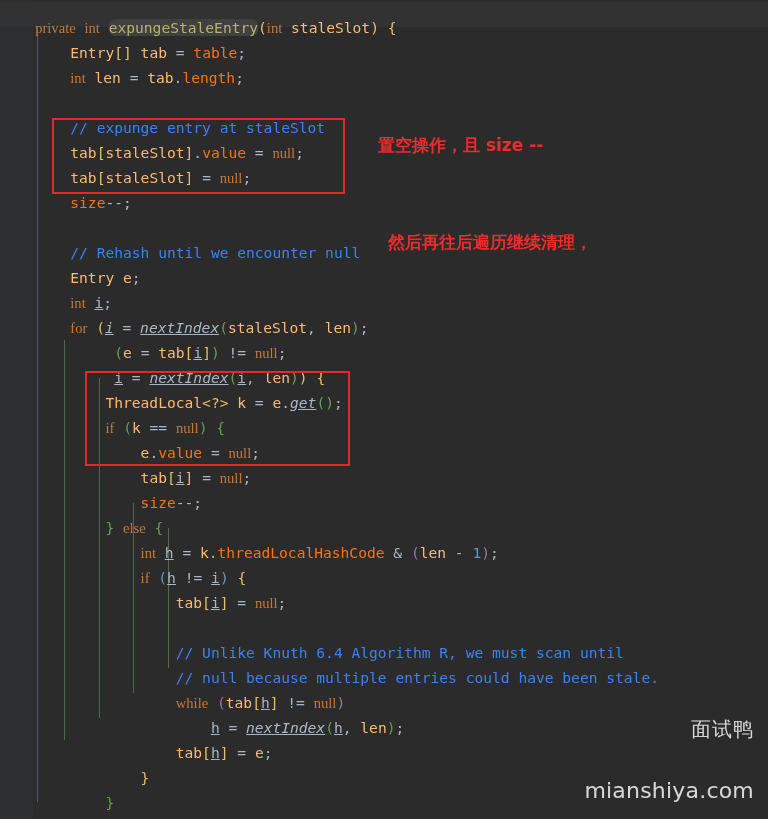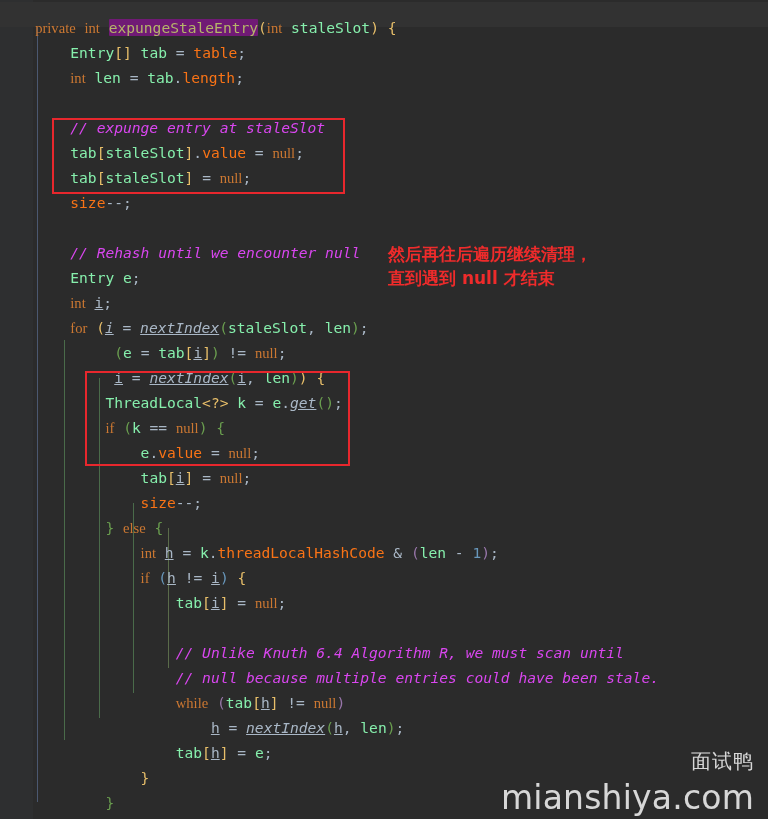--- a/index.html
+++ b/index.html
@@ -38,35 +38,35 @@
     font-size:14.6px;
     line-height:25px;
     white-space:pre;
     color:#a9b7c6;
     letter-spacing:0px;
   }
   .code .ln{display:block;height:25px;}
 
   
   .kw{color:#cc7832;font-family:Liberation Serif, serif;}          
-  .ty{color:#86efac;}          
+  .ty{color:#fdba74;}          
   .fn{color:#a9b7c6;font-style:italic;text-decoration:underline;}
   .fnh{color:#b5b56a;}         
-  .cm{color:#d946ef;font-style:italic;}          
+  .cm{color:#3b82f6;}          
   .fld{color:#f97316;}         
   .num{color:#6897bb;}         
   .var{color:#a9b7c6;text-decoration:underline;font-style:italic;}
   .varu{color:#a9b7c6;text-decoration:underline;}
   .b1{color:#e8bf6a;}          
   .b2{color:#6a9e4f;}          
   .b3{color:#9876aa;}          
   .b4{color:#6897bb;}          
   .op{color:#a9b7c6;}
 
-  .hl-search{background:#701a75;border-radius:1px;}
+  .hl-search{background:#404040;border-radius:6px;}
 
   
   .redbox{
     position:absolute;
     border:2px solid #e8272d;
     box-sizing:border-box;
     pointer-events:none;
   }
 
   
@@ -81,45 +81,45 @@
   }
 
   .watermark{
     position:absolute;
     right:14px;
     color:#e6e6e6;
     font-family:"DejaVu Sans","Liberation Sans",sans-serif;
     text-align:right;
     opacity:.92;
   }
-  .wm-cn{top:748px;font-size:20px;letter-spacing:1px;}
-  .wm-en{top:778px;font-size:33px;letter-spacing:.2px;}
+  .wm-cn{top:716px;font-size:20px;letter-spacing:1px;}
+  .wm-en{top:778px;font-size:22px;letter-spacing:.2px;}
 </style>
 </head>
 <body>
 
 <div id="editor">
 
   <div class="gutter"></div>
   <div class="current-line"></div>
 
   <div class="guide" style="left:37px;top:27px;height:775px;background:#4b5870;"></div>
   <div class="guide" style="left:64px;top:340px;height:400px;background:#4a6b4a;"></div>
   <div class="guide" style="left:99px;top:378px;height:340px;background:#4a6b4a;"></div>
   <div class="guide" style="left:133px;top:503px;height:190px;background:#4a6b4a;"></div>
   <div class="guide" style="left:168px;top:528px;height:140px;background:#5a6b4a;"></div>
 
   <pre class="code"><span class="ln">    <span class="kw">private</span> <span class="kw">int</span> <span class="hl-search fnh">expungeStaleEntry</span><span class="b1">(</span><span class="kw">int</span> <span class="ty">staleSlot</span><span class="b1">)</span> <span class="b1">{</span></span><span class="ln">        <span class="ty">Entry</span><span class="b1">[]</span> <span class="ty">tab</span> <span class="op">=</span> <span class="fld">table</span><span class="op">;</span></span><span class="ln">        <span class="kw">int</span> <span class="ty">len</span> <span class="op">=</span> <span class="ty">tab</span>.<span class="fld">length</span><span class="op">;</span></span><span class="ln"> </span><span class="ln">        <span class="cm">// expunge entry at staleSlot</span></span><span class="ln">        <span class="ty">tab</span><span class="b1">[</span><span class="ty">staleSlot</span><span class="b1">]</span>.<span class="fld">value</span> <span class="op">=</span> <span class="kw">null</span><span class="op">;</span></span><span class="ln">        <span class="ty">tab</span><span class="b1">[</span><span class="ty">staleSlot</span><span class="b1">]</span> <span class="op">=</span> <span class="kw">null</span><span class="op">;</span></span><span class="ln">        <span class="fld">size</span><span class="op">--;</span></span><span class="ln"> </span><span class="ln">        <span class="cm">// Rehash until we encounter null</span></span><span class="ln">        <span class="ty">Entry</span> <span class="ty">e</span><span class="op">;</span></span><span class="ln">        <span class="kw">int</span> <span class="varu">i</span><span class="op">;</span></span><span class="ln">        <span class="kw">for</span> <span class="b1">(</span><span class="var">i</span> <span class="op">=</span> <span class="fn">nextIndex</span><span class="b2">(</span><span class="ty">staleSlot</span><span class="op">,</span> <span class="ty">len</span><span class="b2">)</span><span class="op">;</span></span><span class="ln">             <span class="b2">(</span><span class="ty">e</span> <span class="op">=</span> <span class="ty">tab</span><span class="b1">[</span><span class="varu">i</span><span class="b1">]</span><span class="b2">)</span> <span class="op">!=</span> <span class="kw">null</span><span class="op">;</span></span><span class="ln">             <span class="varu">i</span> <span class="op">=</span> <span class="fn">nextIndex</span><span class="b2">(</span><span class="varu">i</span><span class="op">,</span> <span class="ty">len</span><span class="b2">)</span><span class="b1">)</span> <span class="b1">{</span></span><span class="ln">            <span class="ty">ThreadLocal</span><span class="b1">&lt;?&gt;</span> <span class="ty">k</span> <span class="op">=</span> <span class="ty">e</span>.<span class="fn">get</span><span class="b2">()</span><span class="op">;</span></span><span class="ln">            <span class="kw">if</span> <span class="b2">(</span><span class="ty">k</span> <span class="op">==</span> <span class="kw">null</span><span class="b2">)</span> <span class="b2">{</span></span><span class="ln">                <span class="ty">e</span>.<span class="fld">value</span> <span class="op">=</span> <span class="kw">null</span><span class="op">;</span></span><span class="ln">                <span class="ty">tab</span><span class="b1">[</span><span class="varu">i</span><span class="b1">]</span> <span class="op">=</span> <span class="kw">null</span><span class="op">;</span></span><span class="ln">                <span class="fld">size</span><span class="op">--;</span></span><span class="ln">            <span class="b2">}</span> <span class="kw">else</span> <span class="b2">{</span></span><span class="ln">                <span class="kw">int</span> <span class="varu">h</span> <span class="op">=</span> <span class="ty">k</span>.<span class="fld">threadLocalHashCode</span> <span class="op">&amp;</span> <span class="b3">(</span><span class="ty">len</span> <span class="op">-</span> <span class="num">1</span><span class="b3">)</span><span class="op">;</span></span><span class="ln">                <span class="kw">if</span> <span class="b4">(</span><span class="varu">h</span> <span class="op">!=</span> <span class="varu">i</span><span class="b4">)</span> <span class="b1">{</span></span><span class="ln">                    <span class="ty">tab</span><span class="b1">[</span><span class="varu">i</span><span class="b1">]</span> <span class="op">=</span> <span class="kw">null</span><span class="op">;</span></span><span class="ln"> </span><span class="ln">                    <span class="cm">// Unlike Knuth 6.4 Algorithm R, we must scan until</span></span><span class="ln">                    <span class="cm">// null because multiple entries could have been stale.</span></span><span class="ln">                    <span class="kw">while</span> <span class="b3">(</span><span class="ty">tab</span><span class="b1">[</span><span class="varu">h</span><span class="b1">]</span> <span class="op">!=</span> <span class="kw">null</span><span class="b3">)</span></span><span class="ln">                        <span class="varu">h</span> <span class="op">=</span> <span class="fn">nextIndex</span><span class="b2">(</span><span class="varu">h</span><span class="op">,</span> <span class="ty">len</span><span class="b2">)</span><span class="op">;</span></span><span class="ln">                    <span class="ty">tab</span><span class="b1">[</span><span class="varu">h</span><span class="b1">]</span> <span class="op">=</span> <span class="ty">e</span><span class="op">;</span></span><span class="ln">                <span class="b1">}</span></span><span class="ln">            <span class="b2">}</span></span><span class="ln">        <span class="b3">}</span></span></pre>
 
   <div class="redbox" style="left:52px;top:118px;width:293px;height:76px;"></div>
   <div class="redbox" style="left:85px;top:371px;width:265px;height:95px;"></div>
 
+  <div class="note" style="left:378px;top:133px;">置空操作，且 size --</div>
 
-  <div style="position:absolute;left:388px;top:230px;margin-top:12px;">
+  <div style="position:absolute;left:388px;top:230px;">
     <div class="note" style="position:static;">然后再往后遍历继续清理，</div>
-    <div class="note" style="position:static;">直到遇到 null 才结束</div>
   </div>
 
 
   <div class="watermark wm-cn">面试鸭</div>
   <div class="watermark wm-en">mianshiya.com</div>
 
 </div>
 
 </body></html>

